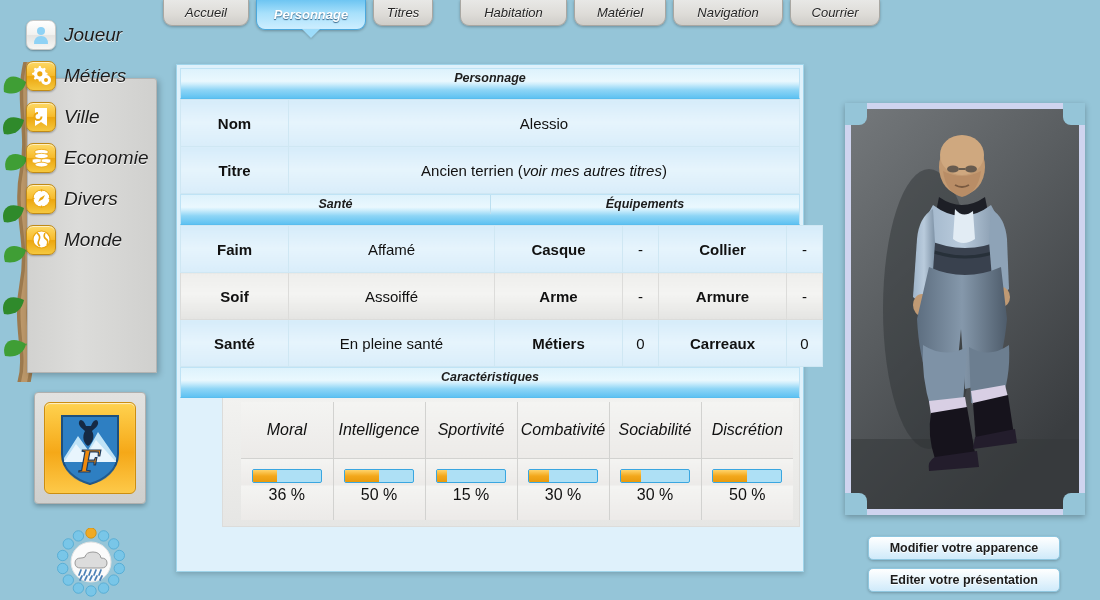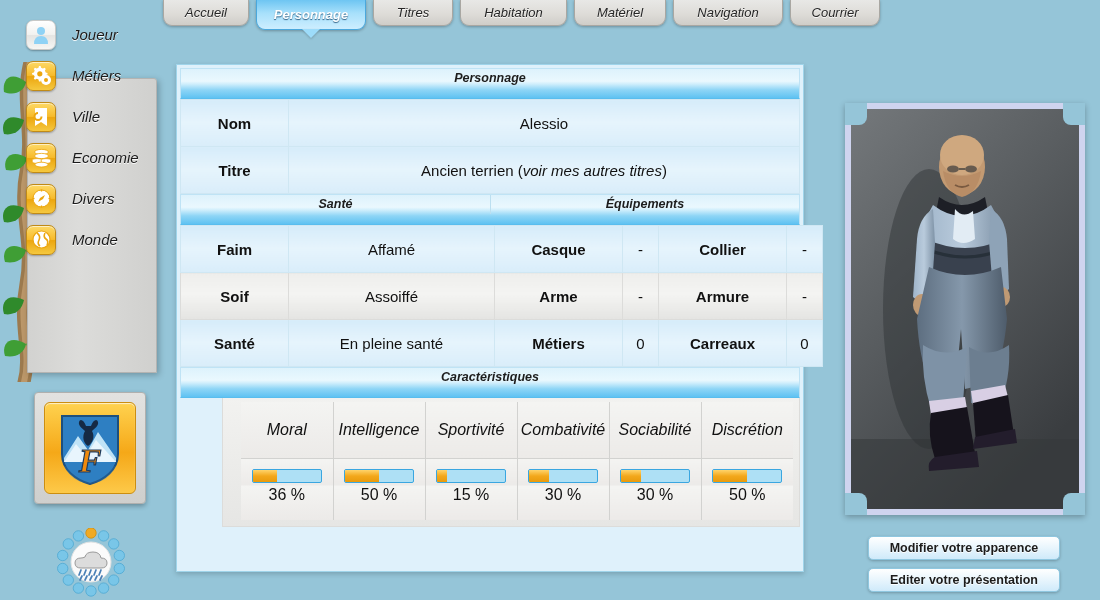--- a/index.html
+++ b/index.html
@@ -66,21 +66,21 @@
     flex: 0 0 auto;
     border: 1px solid #c08a16;
     background: linear-gradient(to bottom, #fdd966 0%, #f7bb2c 48%, #eca60f 52%, #f5c83f 100%);
     box-shadow: inset 0 1px 0 rgba(255,255,255,0.6), 0 1px 2px rgba(0,0,0,0.3);
   }
   .menu-icon.active-icon {
     border: 1px solid #c9c9c7;
     background: linear-gradient(to bottom, #ffffff 0%, #f2f2f0 48%, #e4e4e2 52%, #f6f6f4 100%);
   }
   .menu-label {
-    margin-left: 16px; font-style: italic; font-size: 15px; color: #1b1b1b;
+    margin-left: 8px; font-style: italic; font-size: 19px; color: #1b1b1b;
     text-shadow: 0 1px 0 rgba(255,255,255,0.9);
     white-space: nowrap;
   }
 
   
   #emblem-box {
     position: absolute; left: 34px; top: 392px; width: 112px; height: 112px;
     background: linear-gradient(to bottom, #e2e2e0, #cfcfcd);
     border: 1px solid #b0b0ae; border-radius: 4px;
     box-shadow: 0 2px 5px rgba(0,0,0,0.3);
@@ -206,21 +206,21 @@
 <body>
 
 <div id="tabbar">
     <div class="tab" style="left: 163px; width: 86px;">
       <span>Accueil</span>
     </div>
     <div class="tab active" style="left: 256px; width: 110px;">
       <span>Personnage</span>
     </div>
     <div class="tab-arrow" style="left: 311px; transform: translateX(-50%);"></div>
-    <div class="tab" style="left: 373px; width: 80px; text-align: right;">
+    <div class="tab" style="left: 373px; width: 60px; text-align: right;">
       <span>Titres</span>
     </div>
     <div class="tab" style="left: 460px; width: 107px; text-align: right;">
       <span>Habitation</span>
     </div>
     <div class="tab" style="left: 574px; width: 92px;">
       <span>Matériel</span>
     </div>
     <div class="tab" style="left: 673px; width: 110px;">
       <span>Navigation</span>

